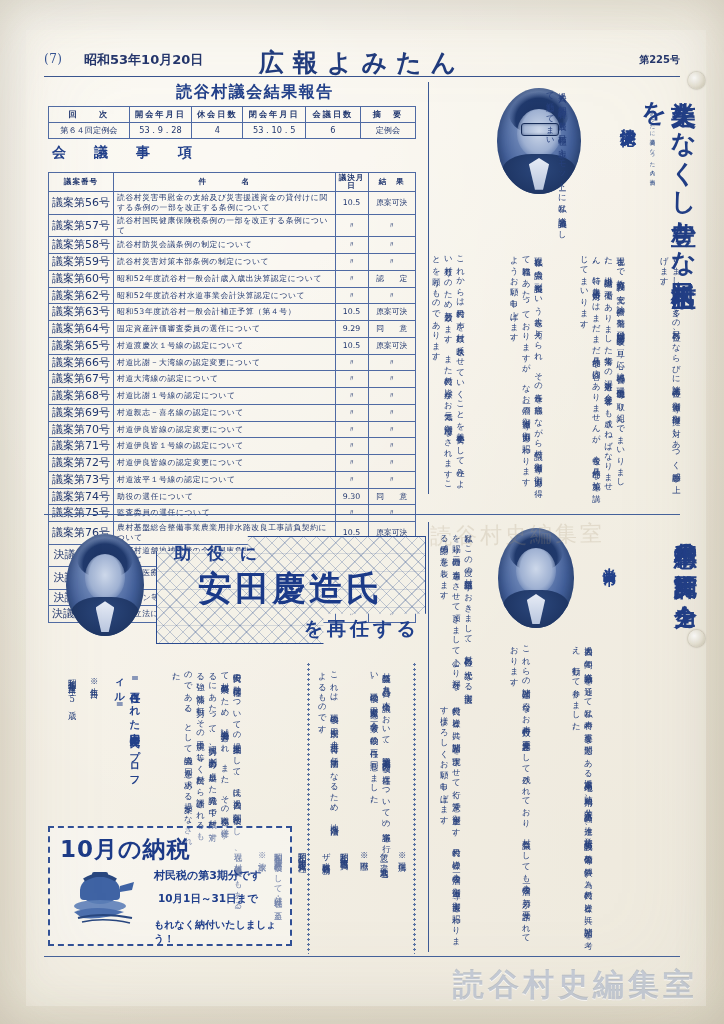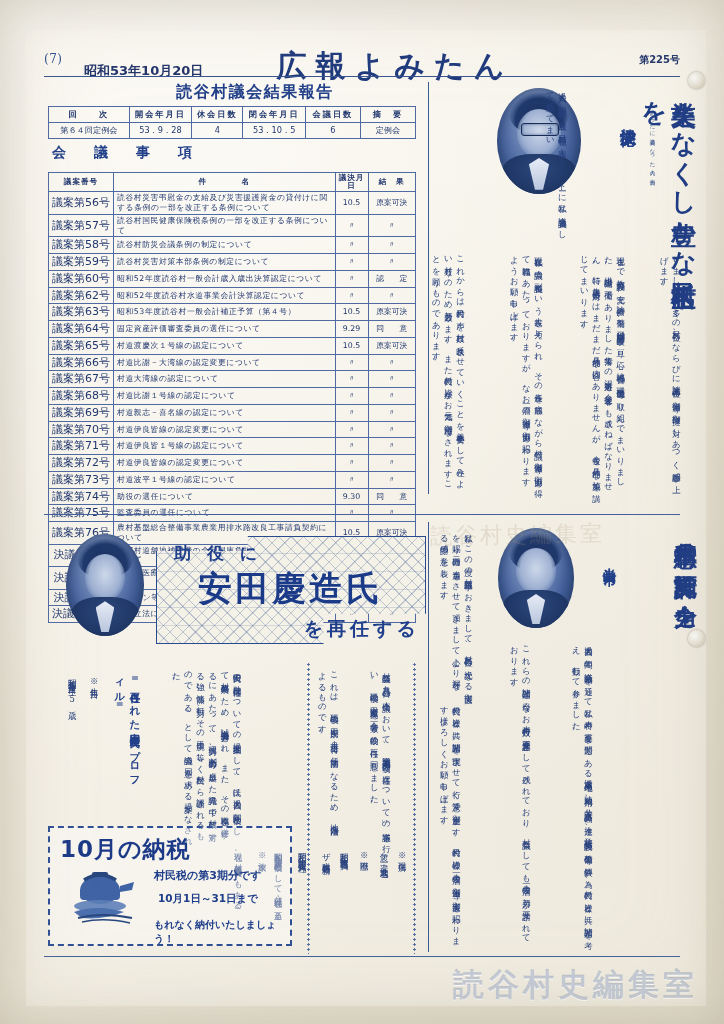--- a/index.html
+++ b/index.html
@@ -41,31 +41,30 @@
 
   
   .masthead {
     position: absolute; left: 44px; top: 48px; width: 636px; height: 30px;
   }
   .page-no {
     position: absolute; left: 0; top: 4px;
     font-size: 12px; color: #2f4f92; letter-spacing: 0.5px;
   }
   .issue-date {
-    position: absolute; left: 40px; top: 14px;
+    position: absolute; left: 40px; top: 3px;
     font-size: 13px; color: #22346b; letter-spacing: 0px;
     font-family: "DejaVu Sans", "Liberation Sans", sans-serif;
     font-weight: 600;
   }
   .paper-title {
     position: absolute; left: 50%; top: -2px; transform: translateX(-50%);
-    font-size: 30px; letter-spacing: 9px; color: #1f3a7d;
+    font-size: 25px; letter-spacing: 9px; color: #1f3a7d;
     font-weight: 700; white-space: nowrap;
     font-family: "DejaVu Serif", "Liberation Serif", serif;
-    margin-left: 33px;
   }
   .issue-no {
     position: absolute; right: 0; top: 5px;
     font-size: 10px; color: #22346b; font-weight: 600;
     font-family: "DejaVu Sans", "Liberation Sans", sans-serif;
   }
   .rule-top {
     position: absolute; left: 44px; top: 76px; width: 636px; height: 0;
     border-top: 1.4px solid #38548f;
   }

